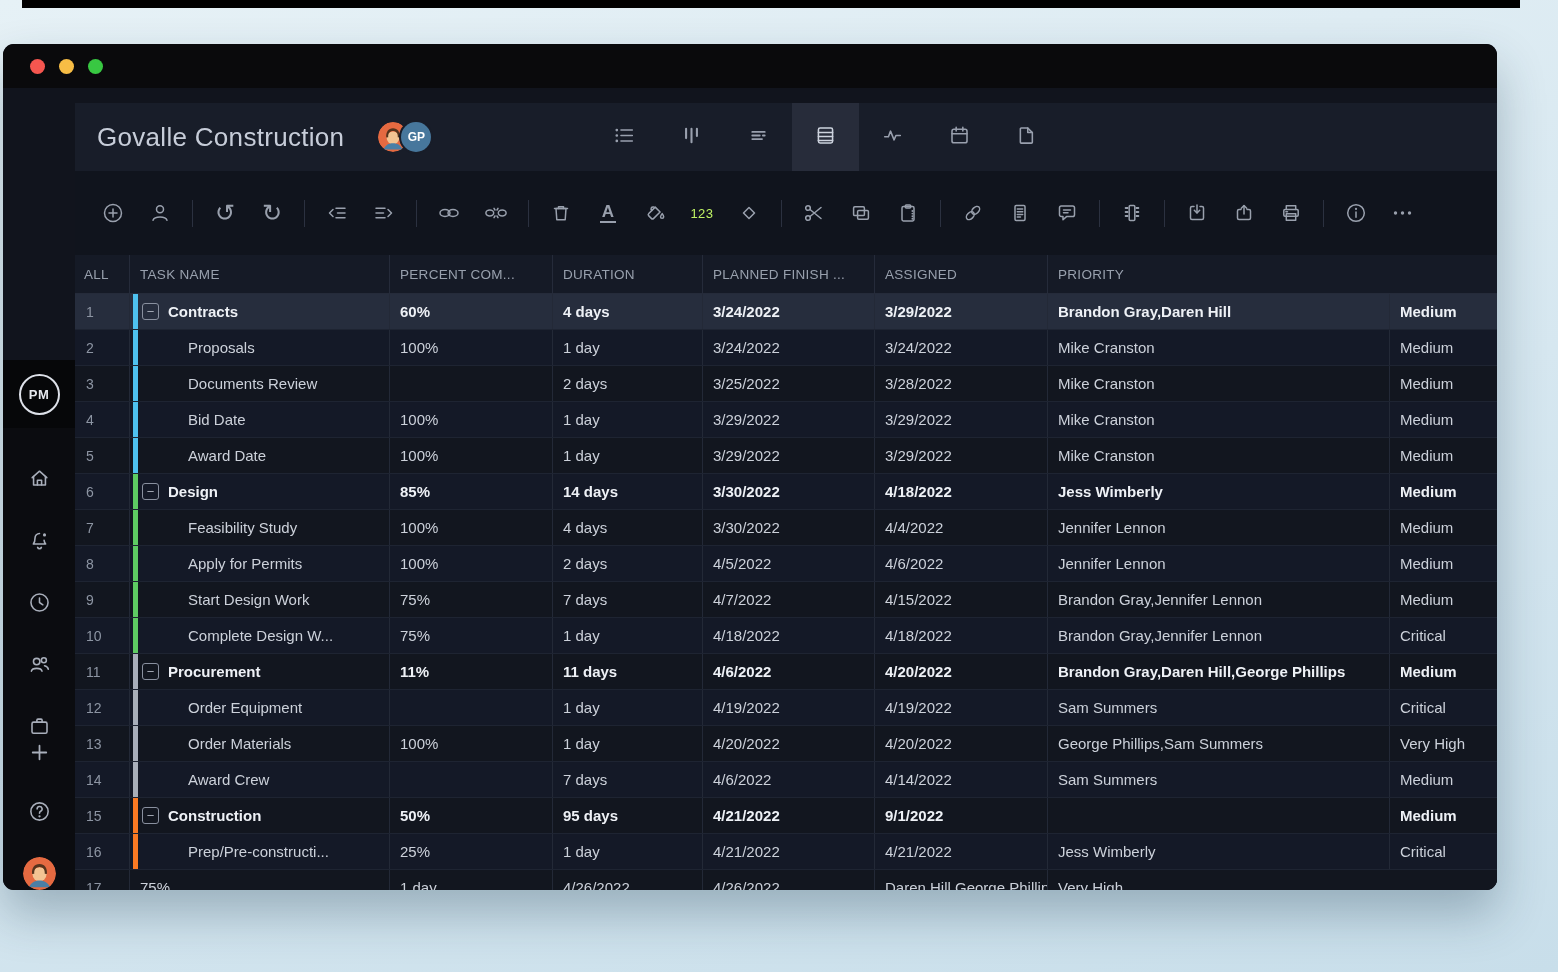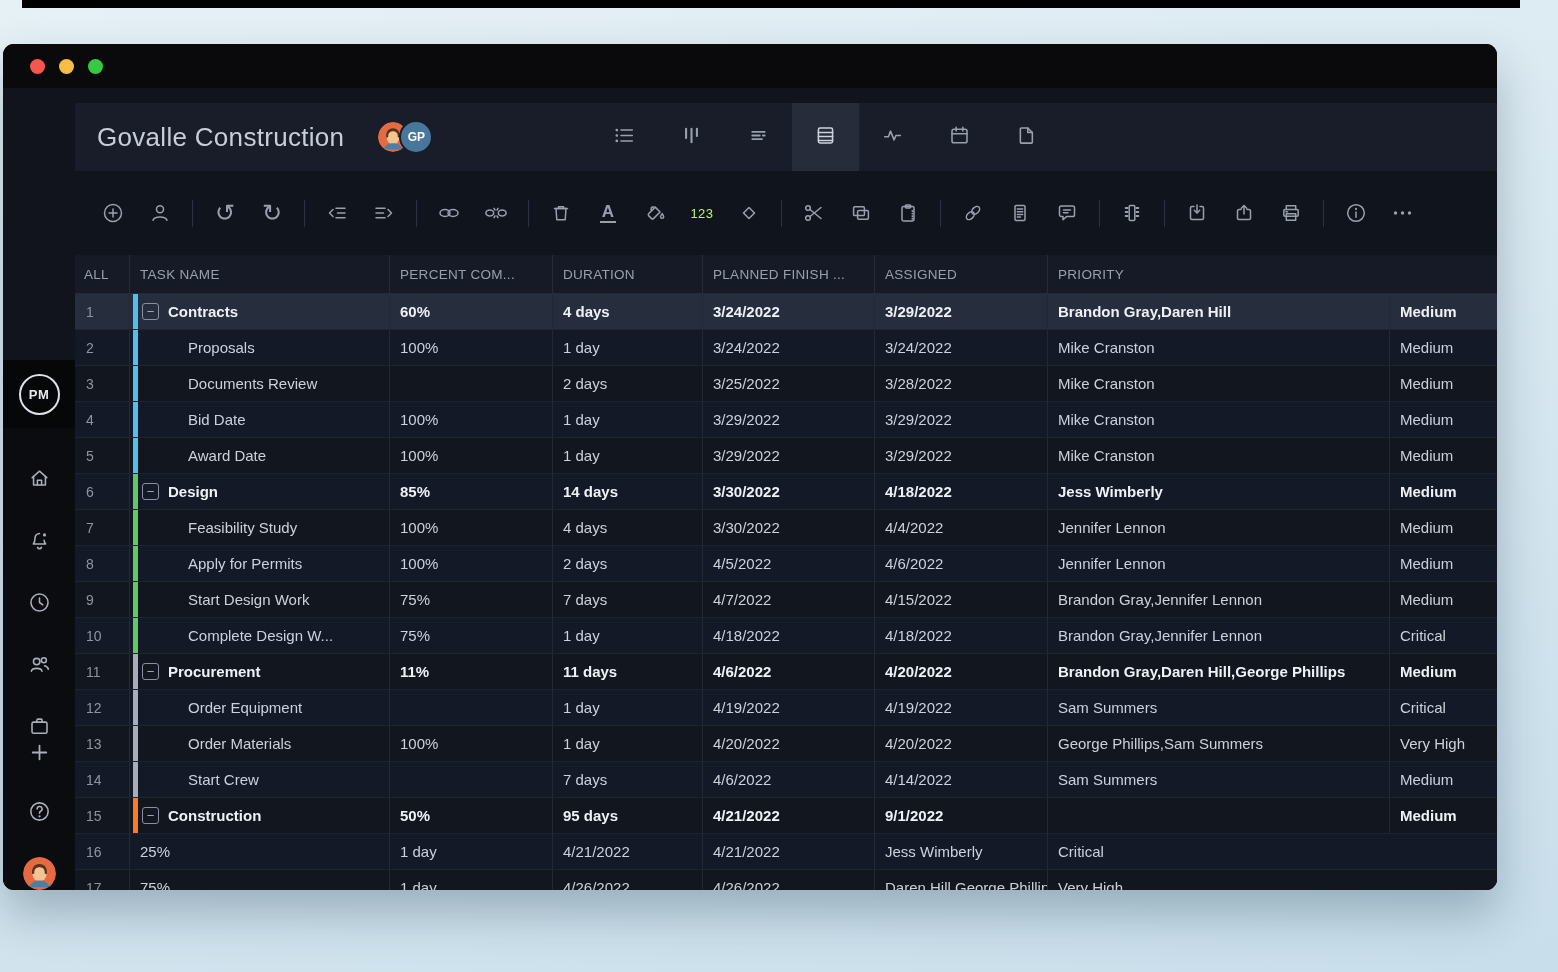--- a/index.html
+++ b/index.html
@@ -621,21 +621,21 @@
                 <div class="cell">1 day</div>
                 <div class="cell">4/20/2022</div>
                 <div class="cell">4/20/2022</div>
                 <div class="cell">George Phillips,Sam Summers</div>
                 <div class="cell">Very High</div>
               </div>
               <div class="row gridcols">
                 <div class="cell num">14</div>
                 <div class="cell task">
                   <span class="bar" style="background: rgb(168, 174, 185);"></span>
-                  <span>Start Crew</span>
+                  <span>Award Crew</span>
                 </div>
                 <div class="cell"></div>
                 <div class="cell">7 days</div>
                 <div class="cell">4/6/2022</div>
                 <div class="cell">4/14/2022</div>
                 <div class="cell">Sam Summers</div>
                 <div class="cell">Medium</div>
               </div>
               <div class="row gridcols parent">
                 <div class="cell num">15</div>
@@ -646,20 +646,24 @@
                 </div>
                 <div class="cell">50%</div>
                 <div class="cell">95 days</div>
                 <div class="cell">4/21/2022</div>
                 <div class="cell">9/1/2022</div>
                 <div class="cell"></div>
                 <div class="cell">Medium</div>
               </div>
               <div class="row gridcols">
                 <div class="cell num">16</div>
+                <div class="cell task">
+                  <span class="bar" style="background: rgb(251, 122, 35);"></span>
+                  <span>Prep/Pre-constructi...</span>
+                </div>
                 <div class="cell">25%</div>
                 <div class="cell">1 day</div>
                 <div class="cell">4/21/2022</div>
                 <div class="cell">4/21/2022</div>
                 <div class="cell">Jess Wimberly</div>
                 <div class="cell">Critical</div>
               </div>
               <div class="row gridcols">
                 <div class="cell num">17</div>
                 <div class="cell">75%</div>

